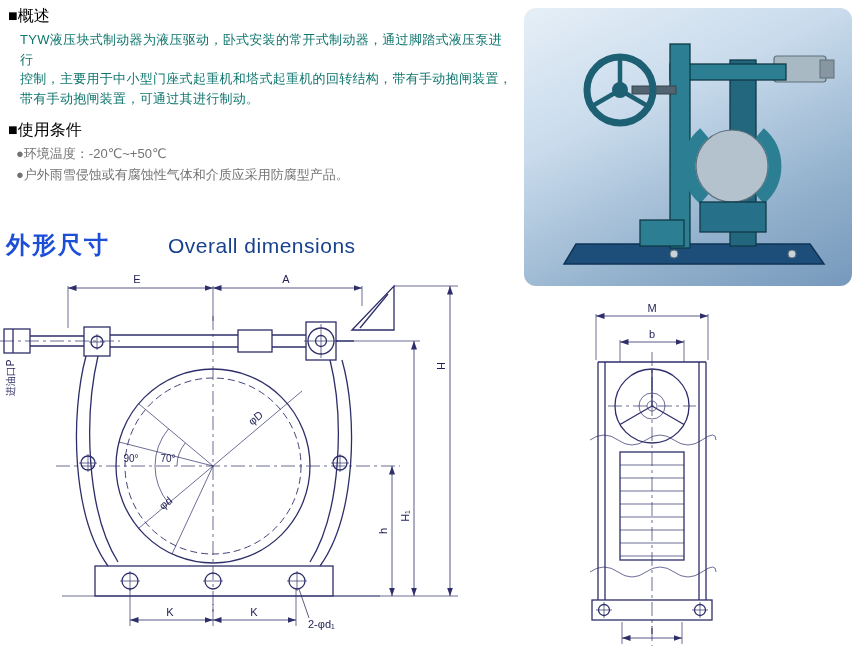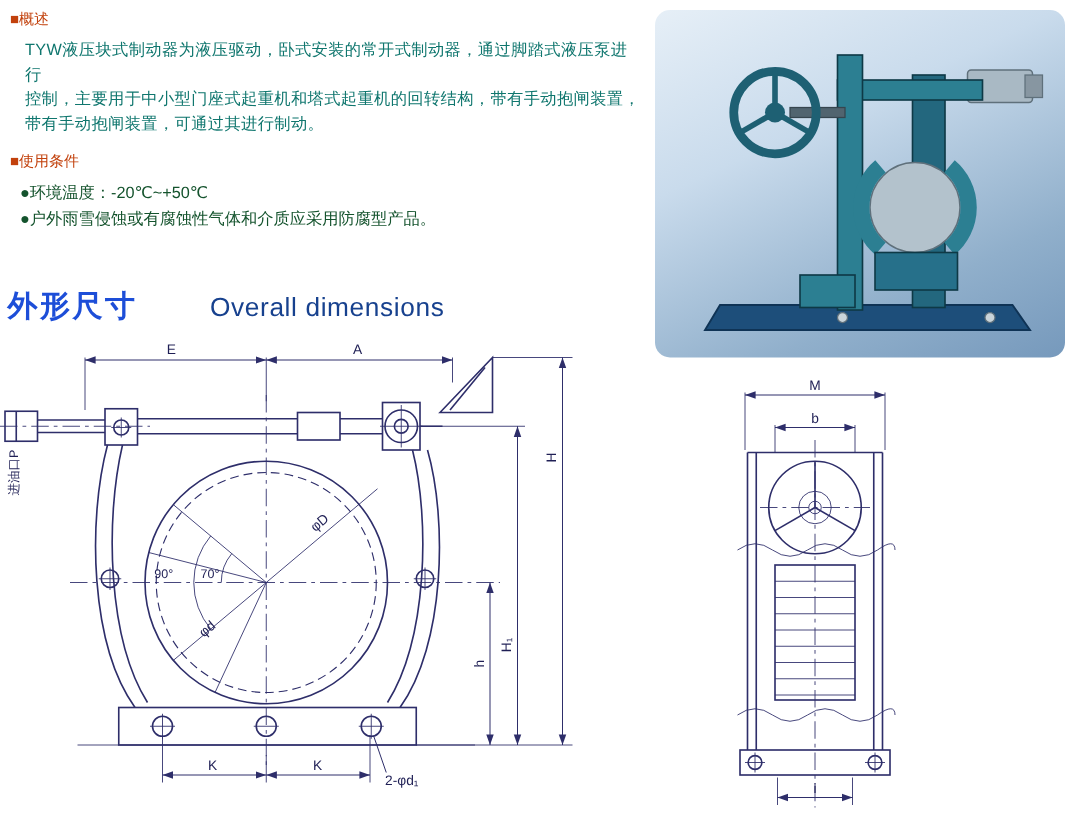--- a/index.html
+++ b/index.html
@@ -5,24 +5,24 @@
   html,body{margin:0;padding:0}
   body{
     width:858px;height:650px;position:relative;overflow:hidden;
     background:#ffffff;color:#161616;
     font-family:"Liberation Sans","DejaVu Sans",sans-serif;
   }
   .abs{position:absolute}
 
   
   #intro{left:8px;top:6px;width:506px}
-  .sec-h{font-size:12px;line-height:19px;color:#c2410c;margin:0 0 5px 0}
+  .sec-h{font-size:16px;line-height:19px;color:#000000;margin:0 0 5px 0}
   .p-line{margin-left:12px;font-size:13px;line-height:19.5px;letter-spacing:.3px;color:#0f766e}
   .cond-h{margin-top:12px}
-  .b-line{margin-left:8px;font-size:13px;line-height:20.5px;color:#14532d}
+  .b-line{margin-left:8px;font-size:13px;line-height:20.5px;color:#737373}
 
   
   #dims-title{left:6px;top:229px;white-space:nowrap}
   #dims-title .zh{font-size:24px;font-weight:bold;color:#1d4ed8;letter-spacing:2px}
   #dims-title .en{font-size:21px;font-weight:normal;color:#17418e;margin-left:58px;letter-spacing:.5px}
 
   
   #photo{left:524px;top:8px;width:328px;height:278px;border-radius:12px;overflow:hidden;
     background:linear-gradient(155deg,#e6eff7 0%,#c9dbec 35%,#90afcb 75%,#7699bc 100%);}
 

